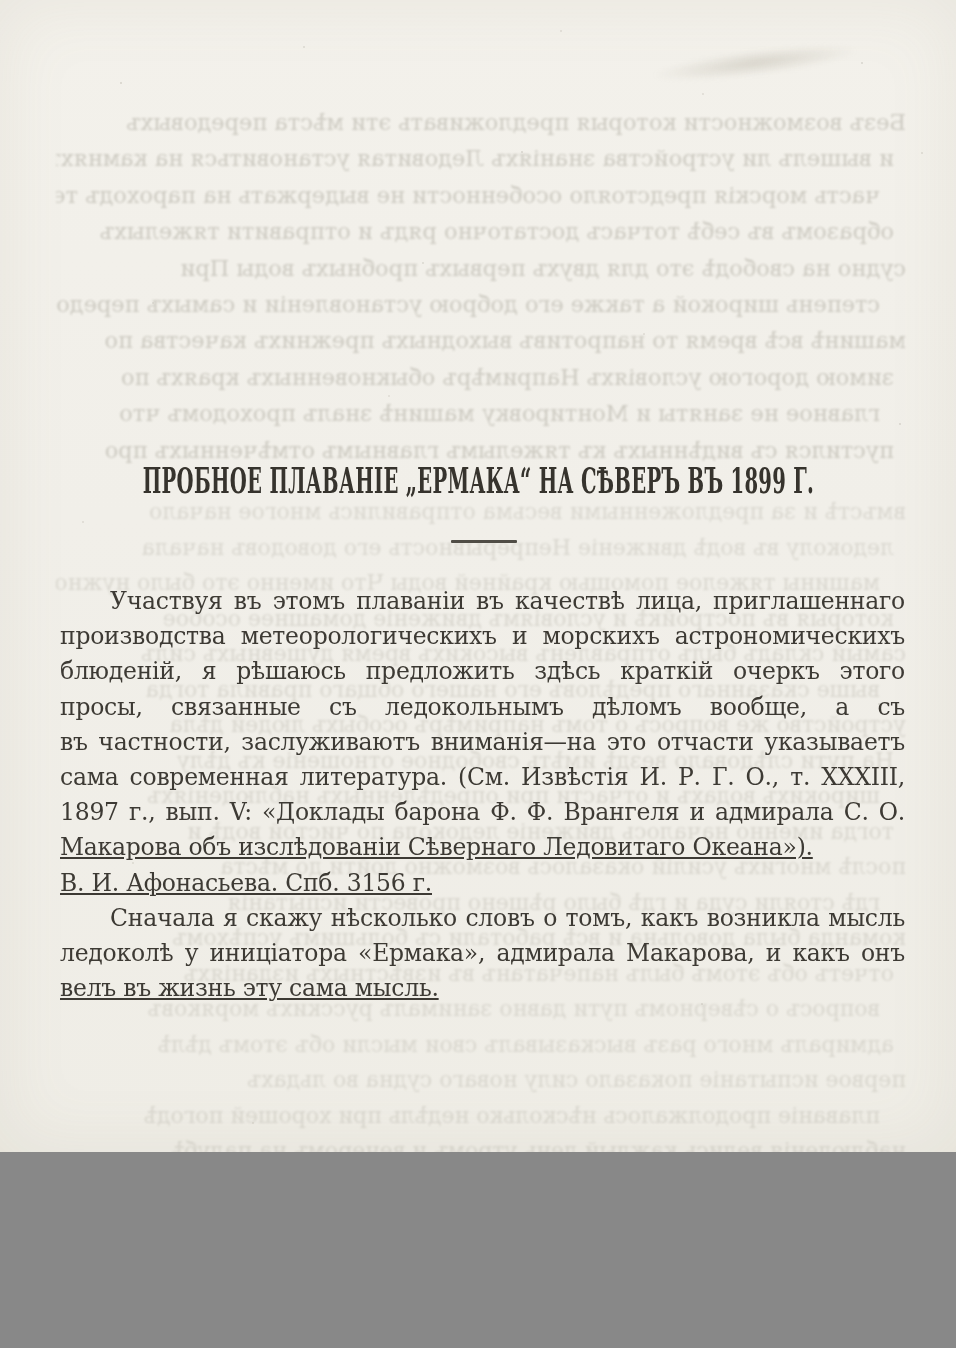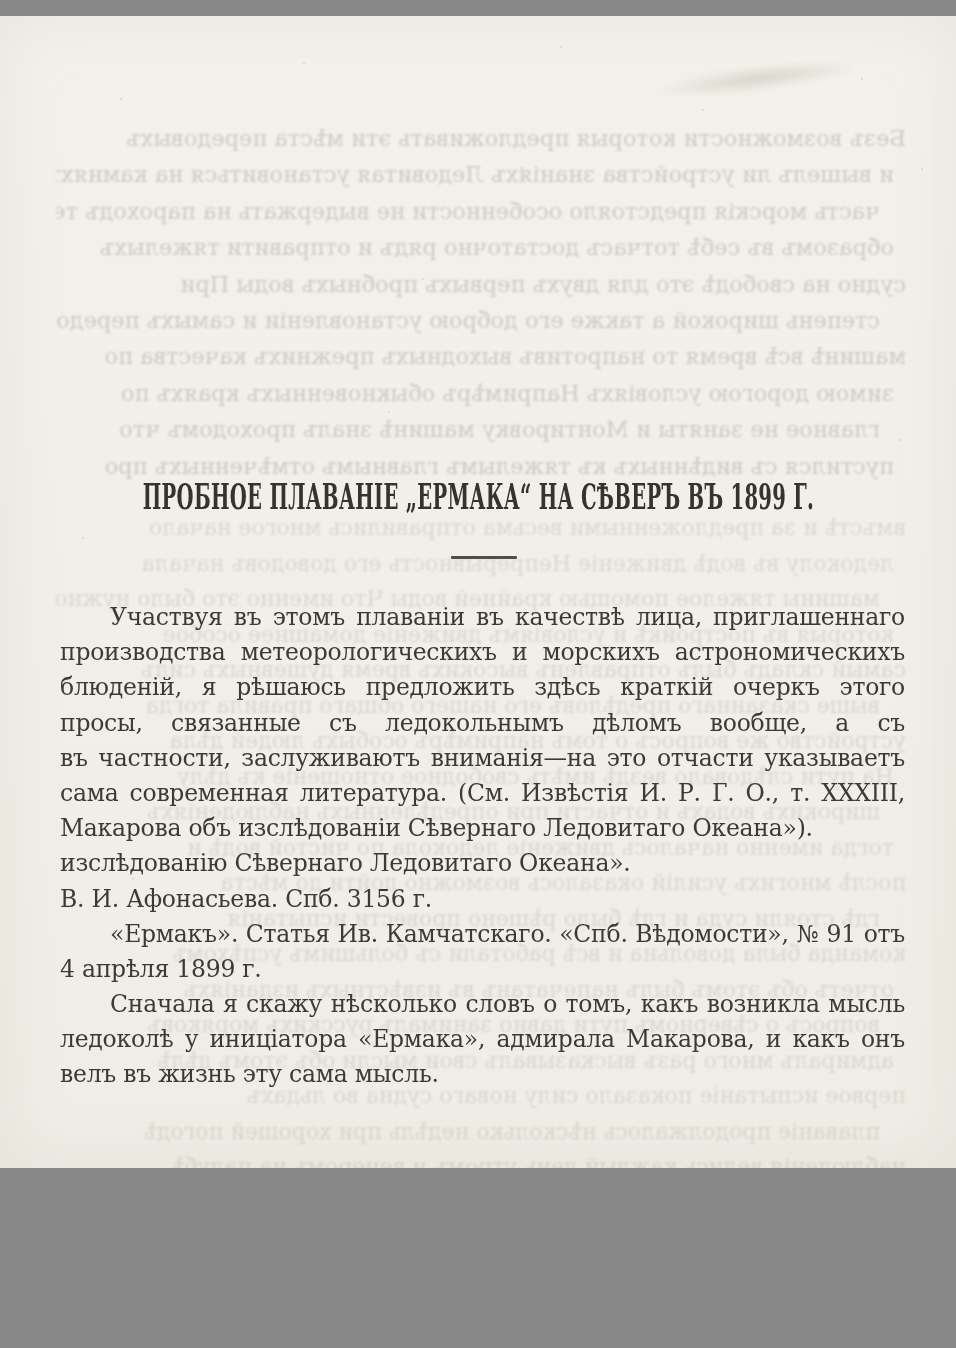--- a/index.html
+++ b/index.html
@@ -1,20 +1,20 @@
 <!DOCTYPE html>
 <html><head>
 <meta charset="utf-8">
 <style>
   html,body{margin:0;padding:0;}
   body{background:#888;}
   .page{
     position:relative;
     width:956px;height:1152px;
-    margin:16px auto;
+    margin:0 auto;
     background:linear-gradient(180deg,#f3f1eb 0%,#f1efe9 45%,#efede6 100%);
     overflow:hidden;
     font-family:"DejaVu Serif", serif;
     box-shadow:inset 0 0 70px rgba(148,138,112,0.10);
   }
   
   .specks{
     position:absolute;left:0;top:0;width:2px;height:2px;border-radius:50%;
     background:transparent;
     box-shadow:
@@ -65,21 +65,21 @@
     position:absolute;top:584px;left:60px;width:845px;
     font-size:23.5px;line-height:35.2px;letter-spacing:-0.25px;
     color:#3d3a34;
   }
   .para{margin:0;}
   .line{
     height:35.2px;overflow:hidden;
     text-align:justify;text-align-last:justify;
   }
   .line.first{text-indent:50px;}
-  .line.last{text-align-last:left;}
+  .line.last{text-align-last:left;text-decoration:underline;}
 </style>
 </head>
 <body>
 
 <div class="page">
 
   <div class="specks"></div>
   <div class="smudge"></div>
 
   <div class="ghost ghost-top">
@@ -126,31 +126,27 @@
   <div class="rule rule-title"></div>
 
   <div class="body-text">
       <div class="para">
         <div class="line first">Участвуя въ этомъ плаваніи въ качествѣ лица, приглашеннаго для</div>
         <div class="line">производства метеорологическихъ и морскихъ астрономическихъ на-</div>
         <div class="line">блюденій, я рѣшаюсь предложить здѣсь краткій очеркъ этого плаванія,</div>
         <div class="line">просы, связанные съ ледокольнымъ дѣломъ вообще, а съ «Ермакомъ»</div>
         <div class="line">въ частности, заслуживаютъ вниманія—на это отчасти указываетъ и</div>
         <div class="line">сама современная литература. (См. Извѣстія И. Р. Г. О., т. XXXIII,</div>
+        <div class="line">1897 г., вып. V: «Доклады барона Ф. Ф. Врангеля и адмирала С. О.</div>
         <div class="line last">Макарова объ изслѣдованіи Сѣвернаго Ледовитаго Океана»).</div>
       </div>
       <div class="para">
-        <div class="line last">изслѣдованію Сѣвернаго Ледовитаго Океана».</div>
       </div>
       <div class="para">
         <div class="line last">В. И. Афонасьева. Спб. 3156 г.</div>
-      </div>
-      <div class="para">
-        <div class="line first">«Ермакъ». Статья Ив. Камчатскаго. «Спб. Вѣдомости», № 91 отъ</div>
-        <div class="line last">4 апрѣля 1899 г.</div>
       </div>
       <div class="para">
         <div class="line first">Сначала я скажу нѣсколько словъ о томъ, какъ возникла мысль о</div>
         <div class="line">ледоколѣ у иниціатора «Ермака», адмирала Макарова, и какъ онъ про-</div>
         <div class="line last">велъ въ жизнь эту сама мысль.</div>
       </div>
     </div>
 
   <div class="rule rule-footer"></div>
 

